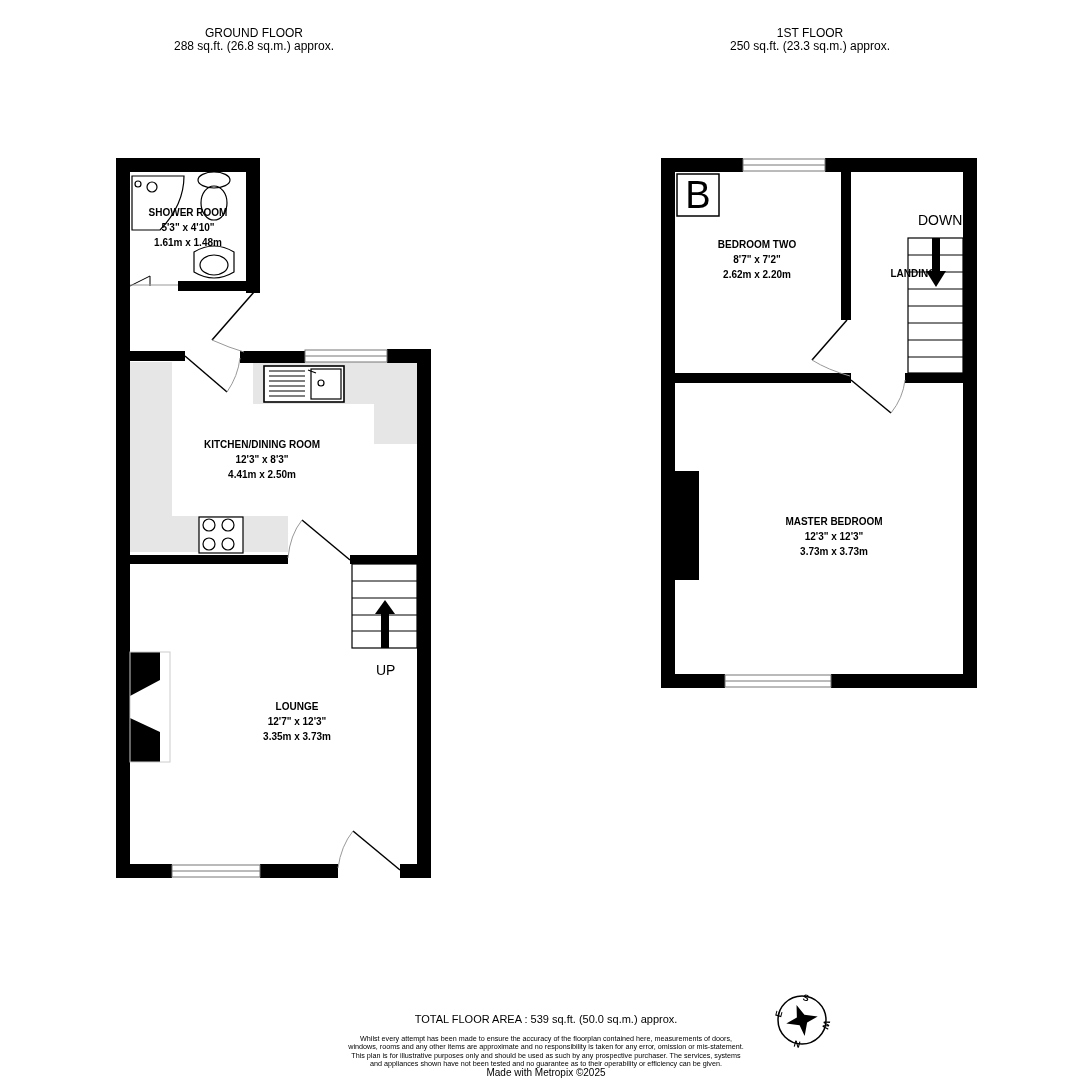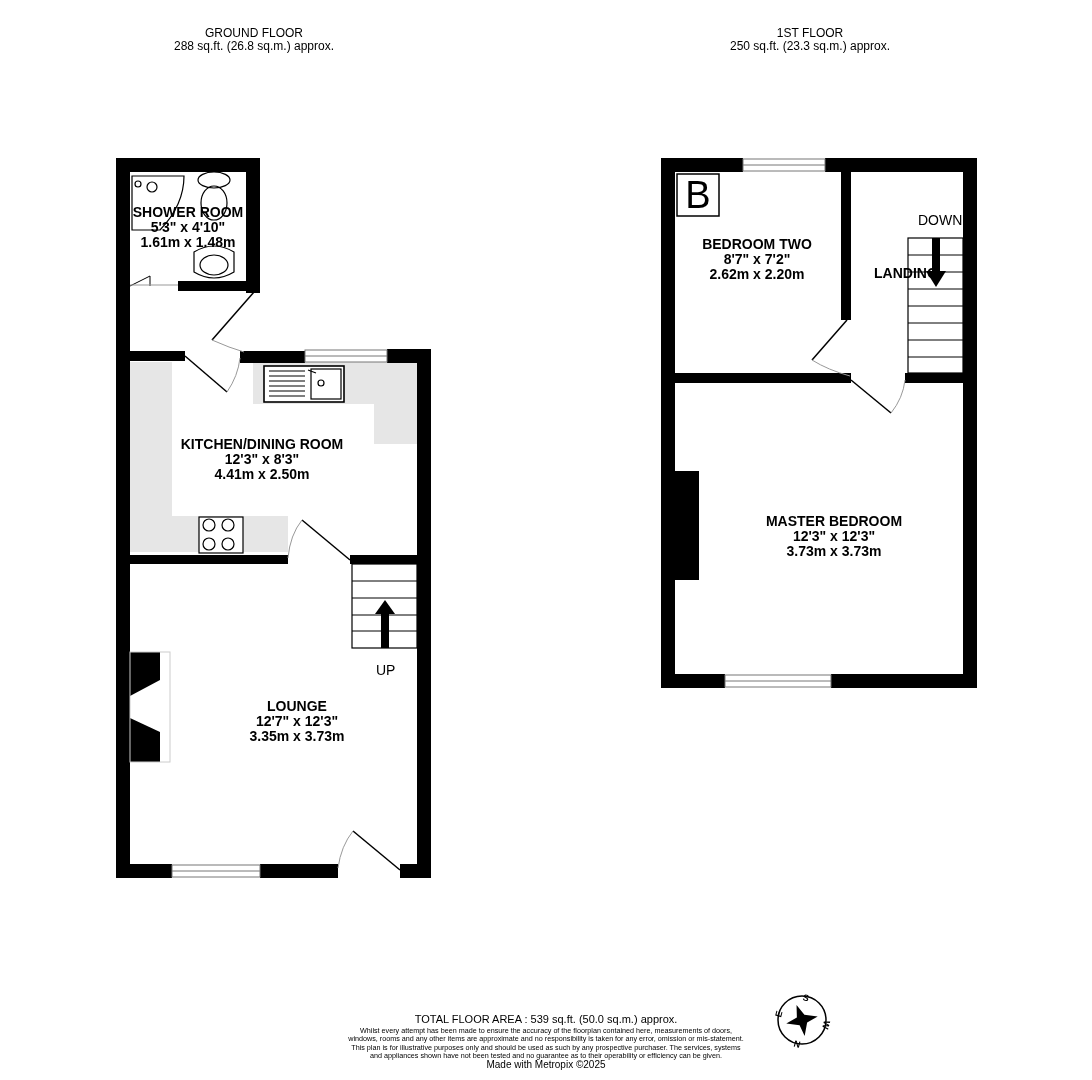--- a/index.html
+++ b/index.html
@@ -1,25 +1,25 @@
 <!DOCTYPE html>
 <html><head>
   <meta charset="utf-8">
   <style>
     html, body { margin: 0; padding: 0; background: #ffffff; }
     body { width: 1092px; height: 1080px; position: relative; overflow: hidden; font-family: "Liberation Sans", sans-serif; color: #000; }
     .floor-header { position: absolute; text-align: center; font-size: 12px; line-height: 13px; }
     .floor-header .title { display: block; }
     .floor-header .area { display: block; }
     svg.plan { position: absolute; left: 0; top: 0; }
-    .room-label { position: absolute; text-align: center; font-weight: bold; font-size: 14px; line-height: 15px; white-space: nowrap; transform: translateX(-50%); }
+    .room-label { position: absolute; text-align: center; font-weight: bold; font-size: 10px; line-height: 15px; white-space: nowrap; transform: translateX(-50%); }
     .room-label span { display: block; }
     .stair-label { position: absolute; font-size: 14px; }
     .footer { position: absolute; left: 346px; width: 400px; top: 1013px; text-align: center; }
-    .footer .total { font-size: 11px; line-height: 13px; display:block; margin-bottom: 1px; }
+    .footer .total { font-size: 11px; line-height: 13px; display:block; margin-bottom: 9px; }
     .footer .disclaimer { font-size: 7.2px; line-height: 8.4px; display:block; }
     .footer .made { font-size: 10px; line-height: 8.4px; display:block; }
   </style>
 </head>
 <body>
 
 <div class="floor-header" style="left:154px; width:200px; top:27px;">
   <span class="title">GROUND FLOOR</span>
   <span class="area">288 sq.ft. (26.8 sq.m.) approx.</span>
 </div>
@@ -208,21 +208,21 @@
   <span>12'7"  x 12'3"</span>
   <span>3.35m  x 3.73m</span>
 </div>
 <div class="stair-label" style="left:376px; top:662px;">UP</div>
 
 <div class="room-label" style="left:757px; top:237px;">
   <span>BEDROOM TWO</span>
   <span>8'7"  x 7'2"</span>
   <span>2.62m  x 2.20m</span>
 </div>
-<div class="room-label" style="left:905px; top:266px; overflow:hidden; width:62px; text-align:center;">
+<div class="room-label" style="left:905px; top:266px; overflow:hidden; width:62px; text-align:right;">
   <span>LANDING</span>
 </div>
 <div class="stair-label" style="left:918px; top:212px;">DOWN</div>
 <div class="room-label" style="left:834px; top:514px;">
   <span>MASTER BEDROOM</span>
   <span>12'3"  x 12'3"</span>
   <span>3.73m  x 3.73m</span>
 </div>
 
 <div class="footer">

